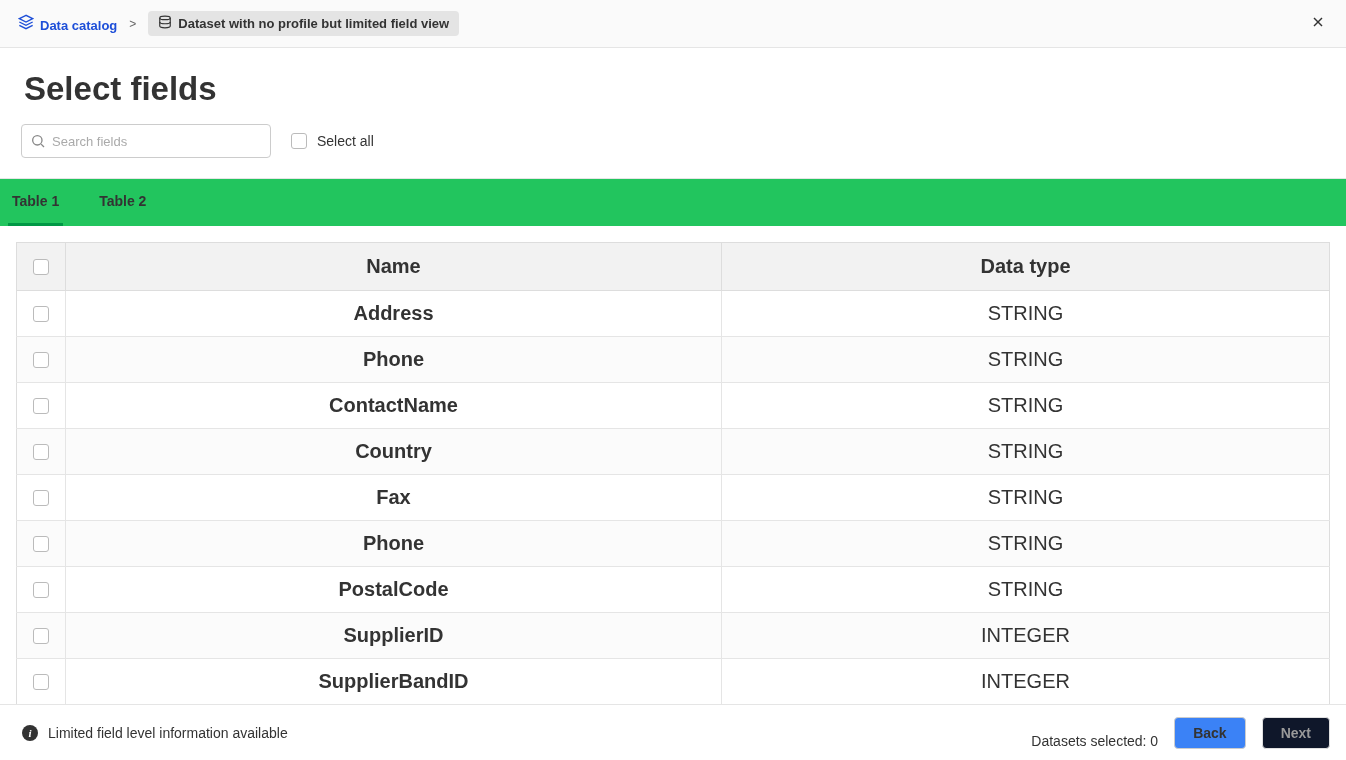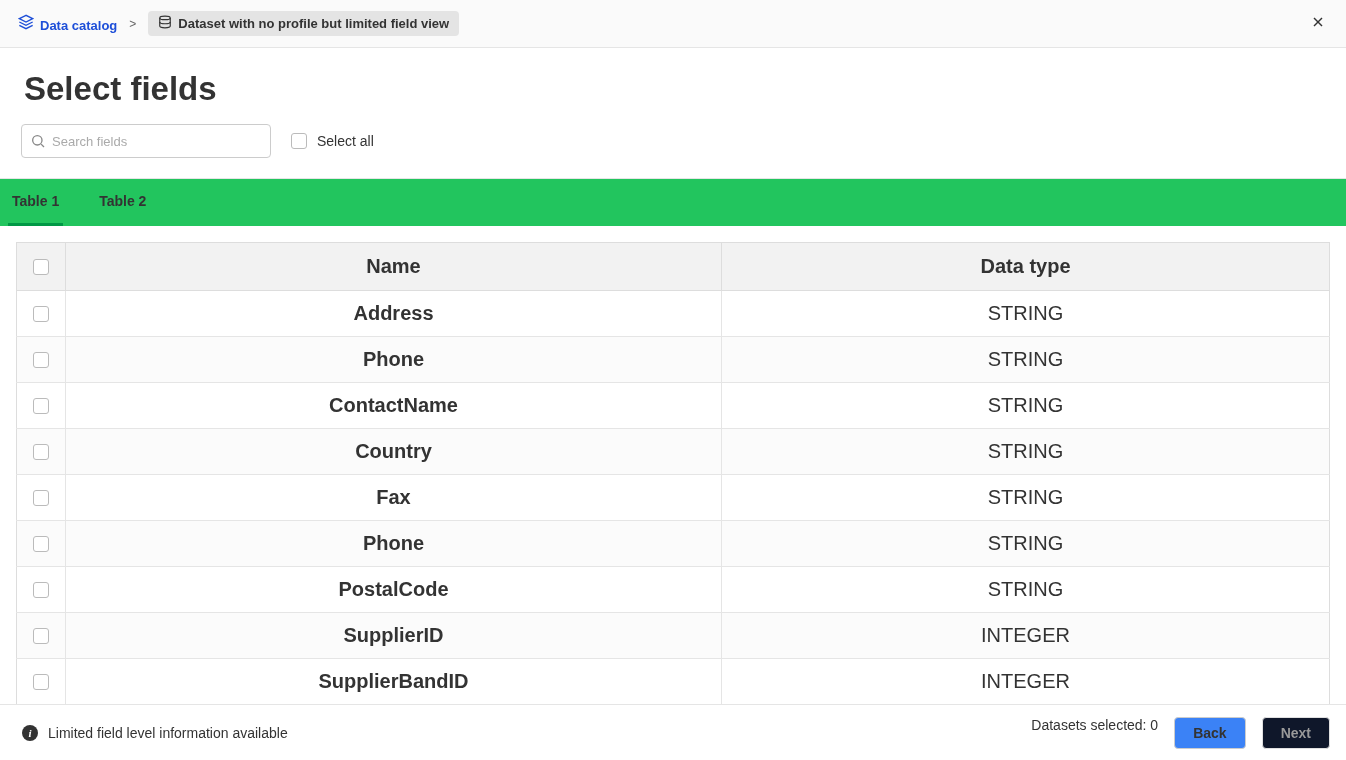--- a/index.html
+++ b/index.html
@@ -98,21 +98,21 @@
     display: flex; align-items: center; padding: 0 16px 0 22px;
     background: #fff;
   }
   .footer-info { display: flex; align-items: center; gap: 10px; font-size: 14px; color: #333; }
   .footer-info .info-icon {
     width: 16px; height: 16px; border-radius: 50%; background: #333; color: #fff;
     display: inline-flex; align-items: center; justify-content: center;
     font-size: 11px; font-weight: 700; font-style: italic; font-family: Georgia, serif;
   }
   .footer-spacer { flex: 1; }
-  .footer-right { display: flex; align-items: flex-start; gap: 16px; }
+  .footer-right { display: flex; align-items: flex-end; gap: 16px; }
   .ds-count { font-size: 14px; color: #333; }
   .btn {
     height: 32px; padding: 0 18px; border-radius: 4px; font-size: 14px; font-weight: 600;
     cursor: pointer; border: 1px solid #ccc; background: #3b82f6; color: #333;
   }
   .btn.disabled { background: #0f172a; color: #999; border-color: #e0e0e0; cursor: default; }
 </style>
 </head>
 <body>
 

